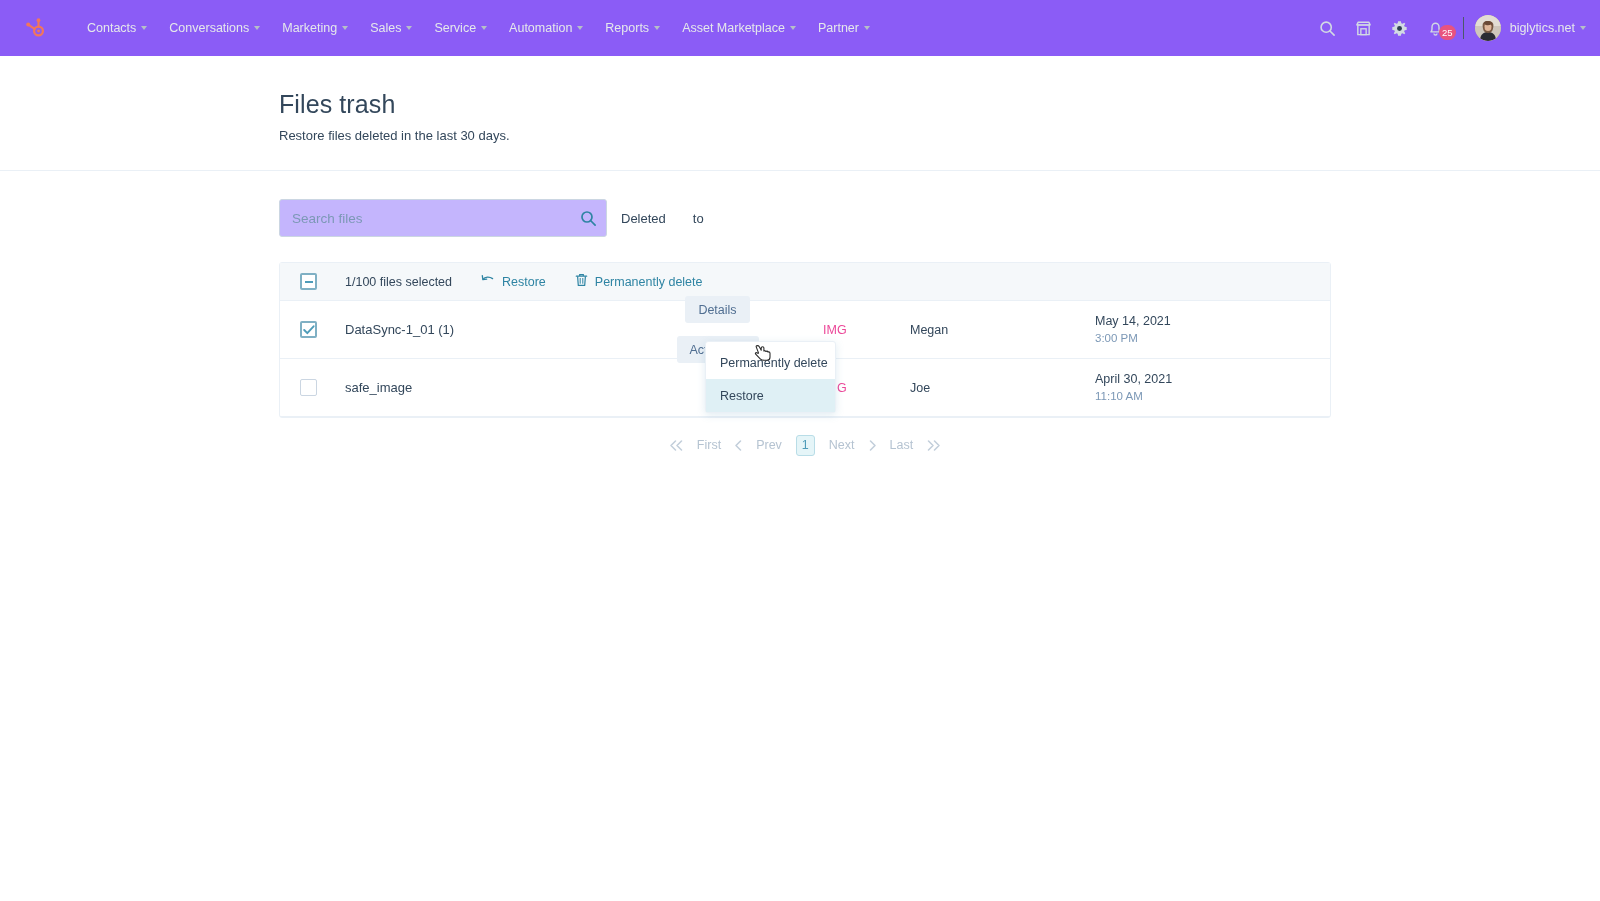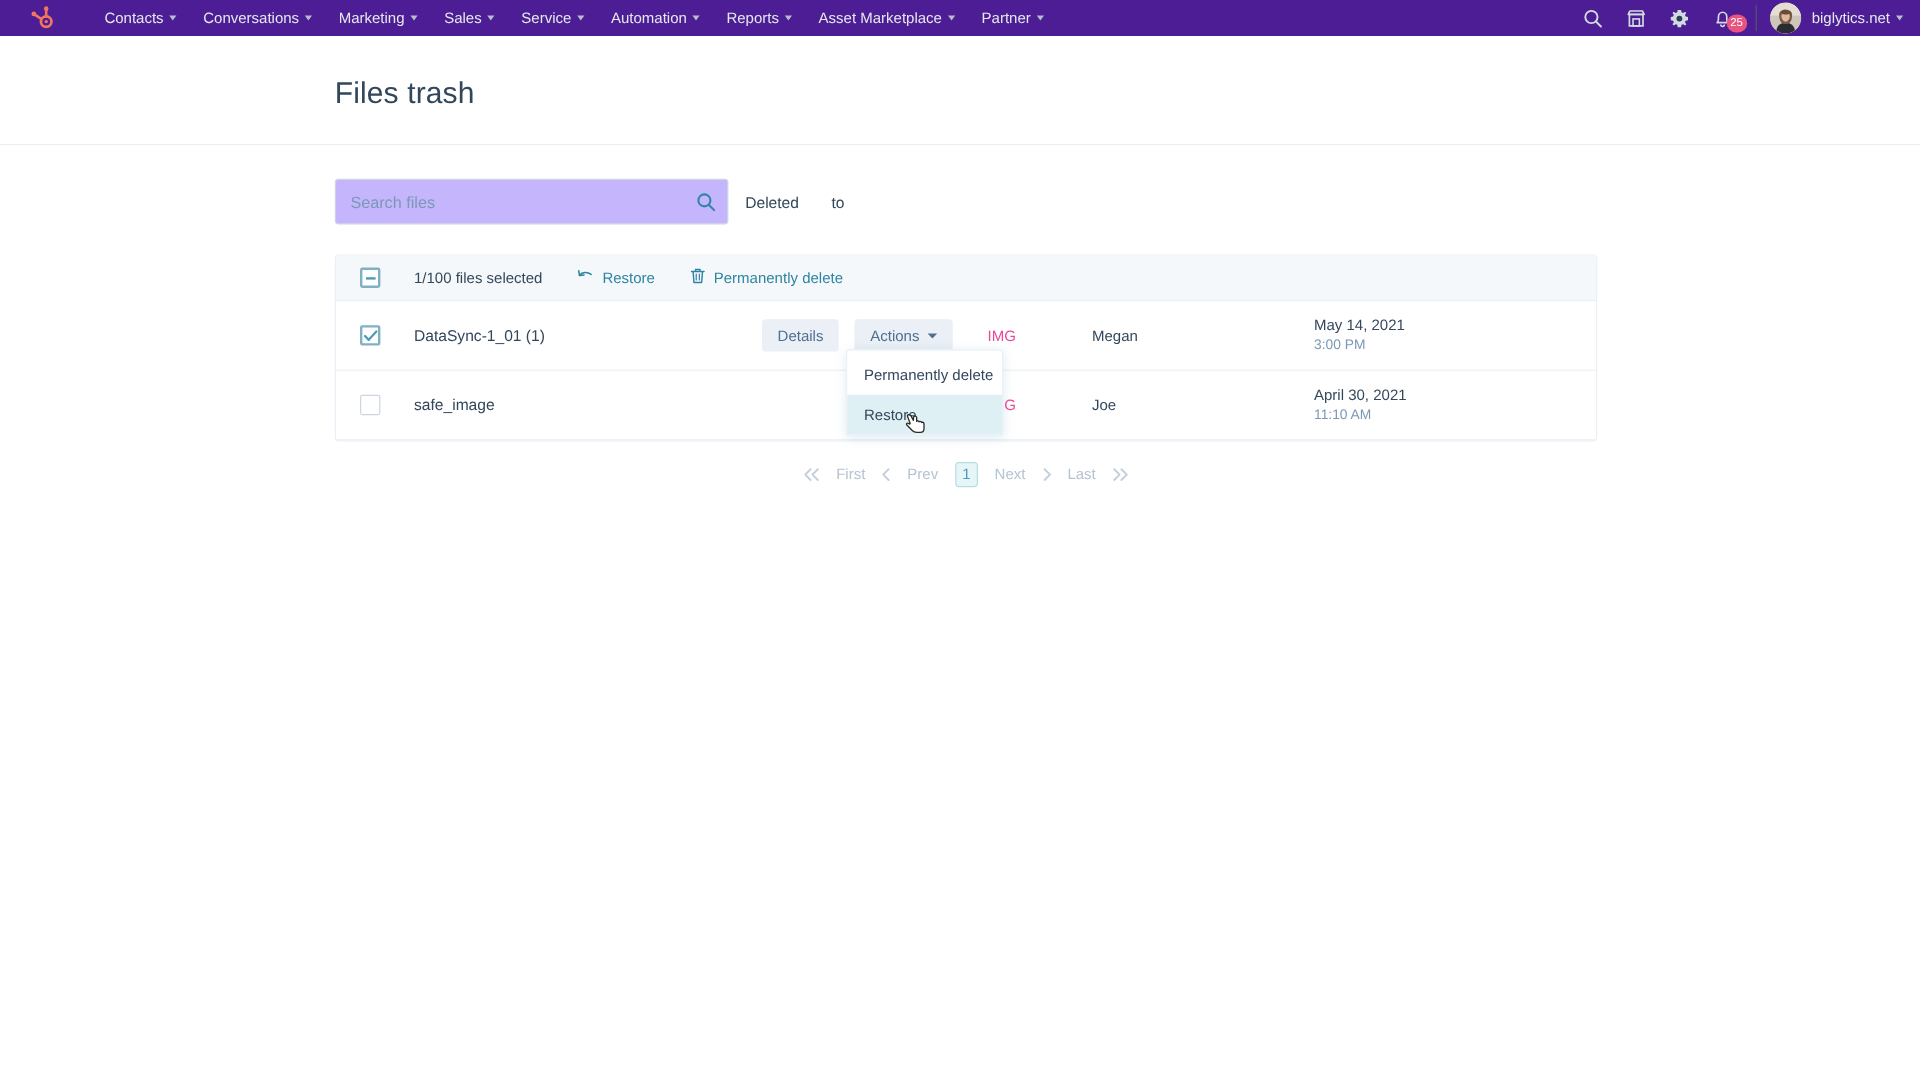--- a/index.html
+++ b/index.html
@@ -5,22 +5,22 @@
   * { box-sizing: border-box; margin: 0; padding: 0; }
   html, body {
     width: 1600px; height: 901px;
     background: #ffffff;
     font-family: "Liberation Sans", sans-serif;
     overflow: hidden;
   }
 
   
   .navbar {
-    height: 30px;
-    background: #4c1d95;
+    height: 56px;
+    background: #8b5cf6;
     display: flex;
     align-items: center;
     padding: 0 14px 0 18px;
     position: relative;
   }
   .hs-logo { width: 34px; height: 34px; display: flex; align-items: center; justify-content: center; cursor: pointer; }
   .nav-items { display: flex; align-items: center; margin-left: 24px; }
   .nav-item {
     color: #e5e8eb;
     font-size: 12.5px;
@@ -161,21 +161,21 @@
 
   .row {
     height: 58px;
     display: flex; align-items: center;
     padding-left: 20px;
     border-bottom: 1px solid #eaf0f6;
     position: relative;
   }
   .row:last-child { border-bottom: none; }
   .cell-name { width: 290px; margin-left: 28px; font-size: 13px; color: #33475b; }
-  .cell-btns { width: 165px; display: flex; align-items: center; gap: 13px; }
+  .cell-btns { width: 165px; display: flex; align-items: center; gap: 13px; flex-direction: column; }
   .btn-sec {
     background: #eaf0f6;
     border: none;
     border-radius: 3px;
     height: 27px;
     padding: 0 13px;
     font-size: 12.5px;
     color: #506e91;
     cursor: pointer;
     font-family: "Liberation Sans", sans-serif;
@@ -354,20 +354,21 @@
     </div>
     <div class="account-name">
       <span>biglytics.net</span>
       <i class="caret-down"></i>
     </div>
   </div>
 </div>
 
 <div class="page-header">
   <div class="page-title">Files trash</div>
+  <div class="page-sub">Restore files deleted in the last 30 days.</div>
 </div>
 <div class="header-rule"></div>
 
 <div class="filter-bar">
   <div class="search-wrap">
     <input class="search-input" type="text" placeholder="Search files" style="">
     <button class="search-btn">
       <svg width="17" height="17" viewBox="0 0 18 18">
         <circle cx="7.4" cy="7.4" r="5.3" fill="none" stroke="#2e84a3" stroke-width="1.8"></circle>
         <path d="M11.4 11.4 L16 16" stroke="#2e84a3" stroke-width="1.8" stroke-linecap="round"></path>

